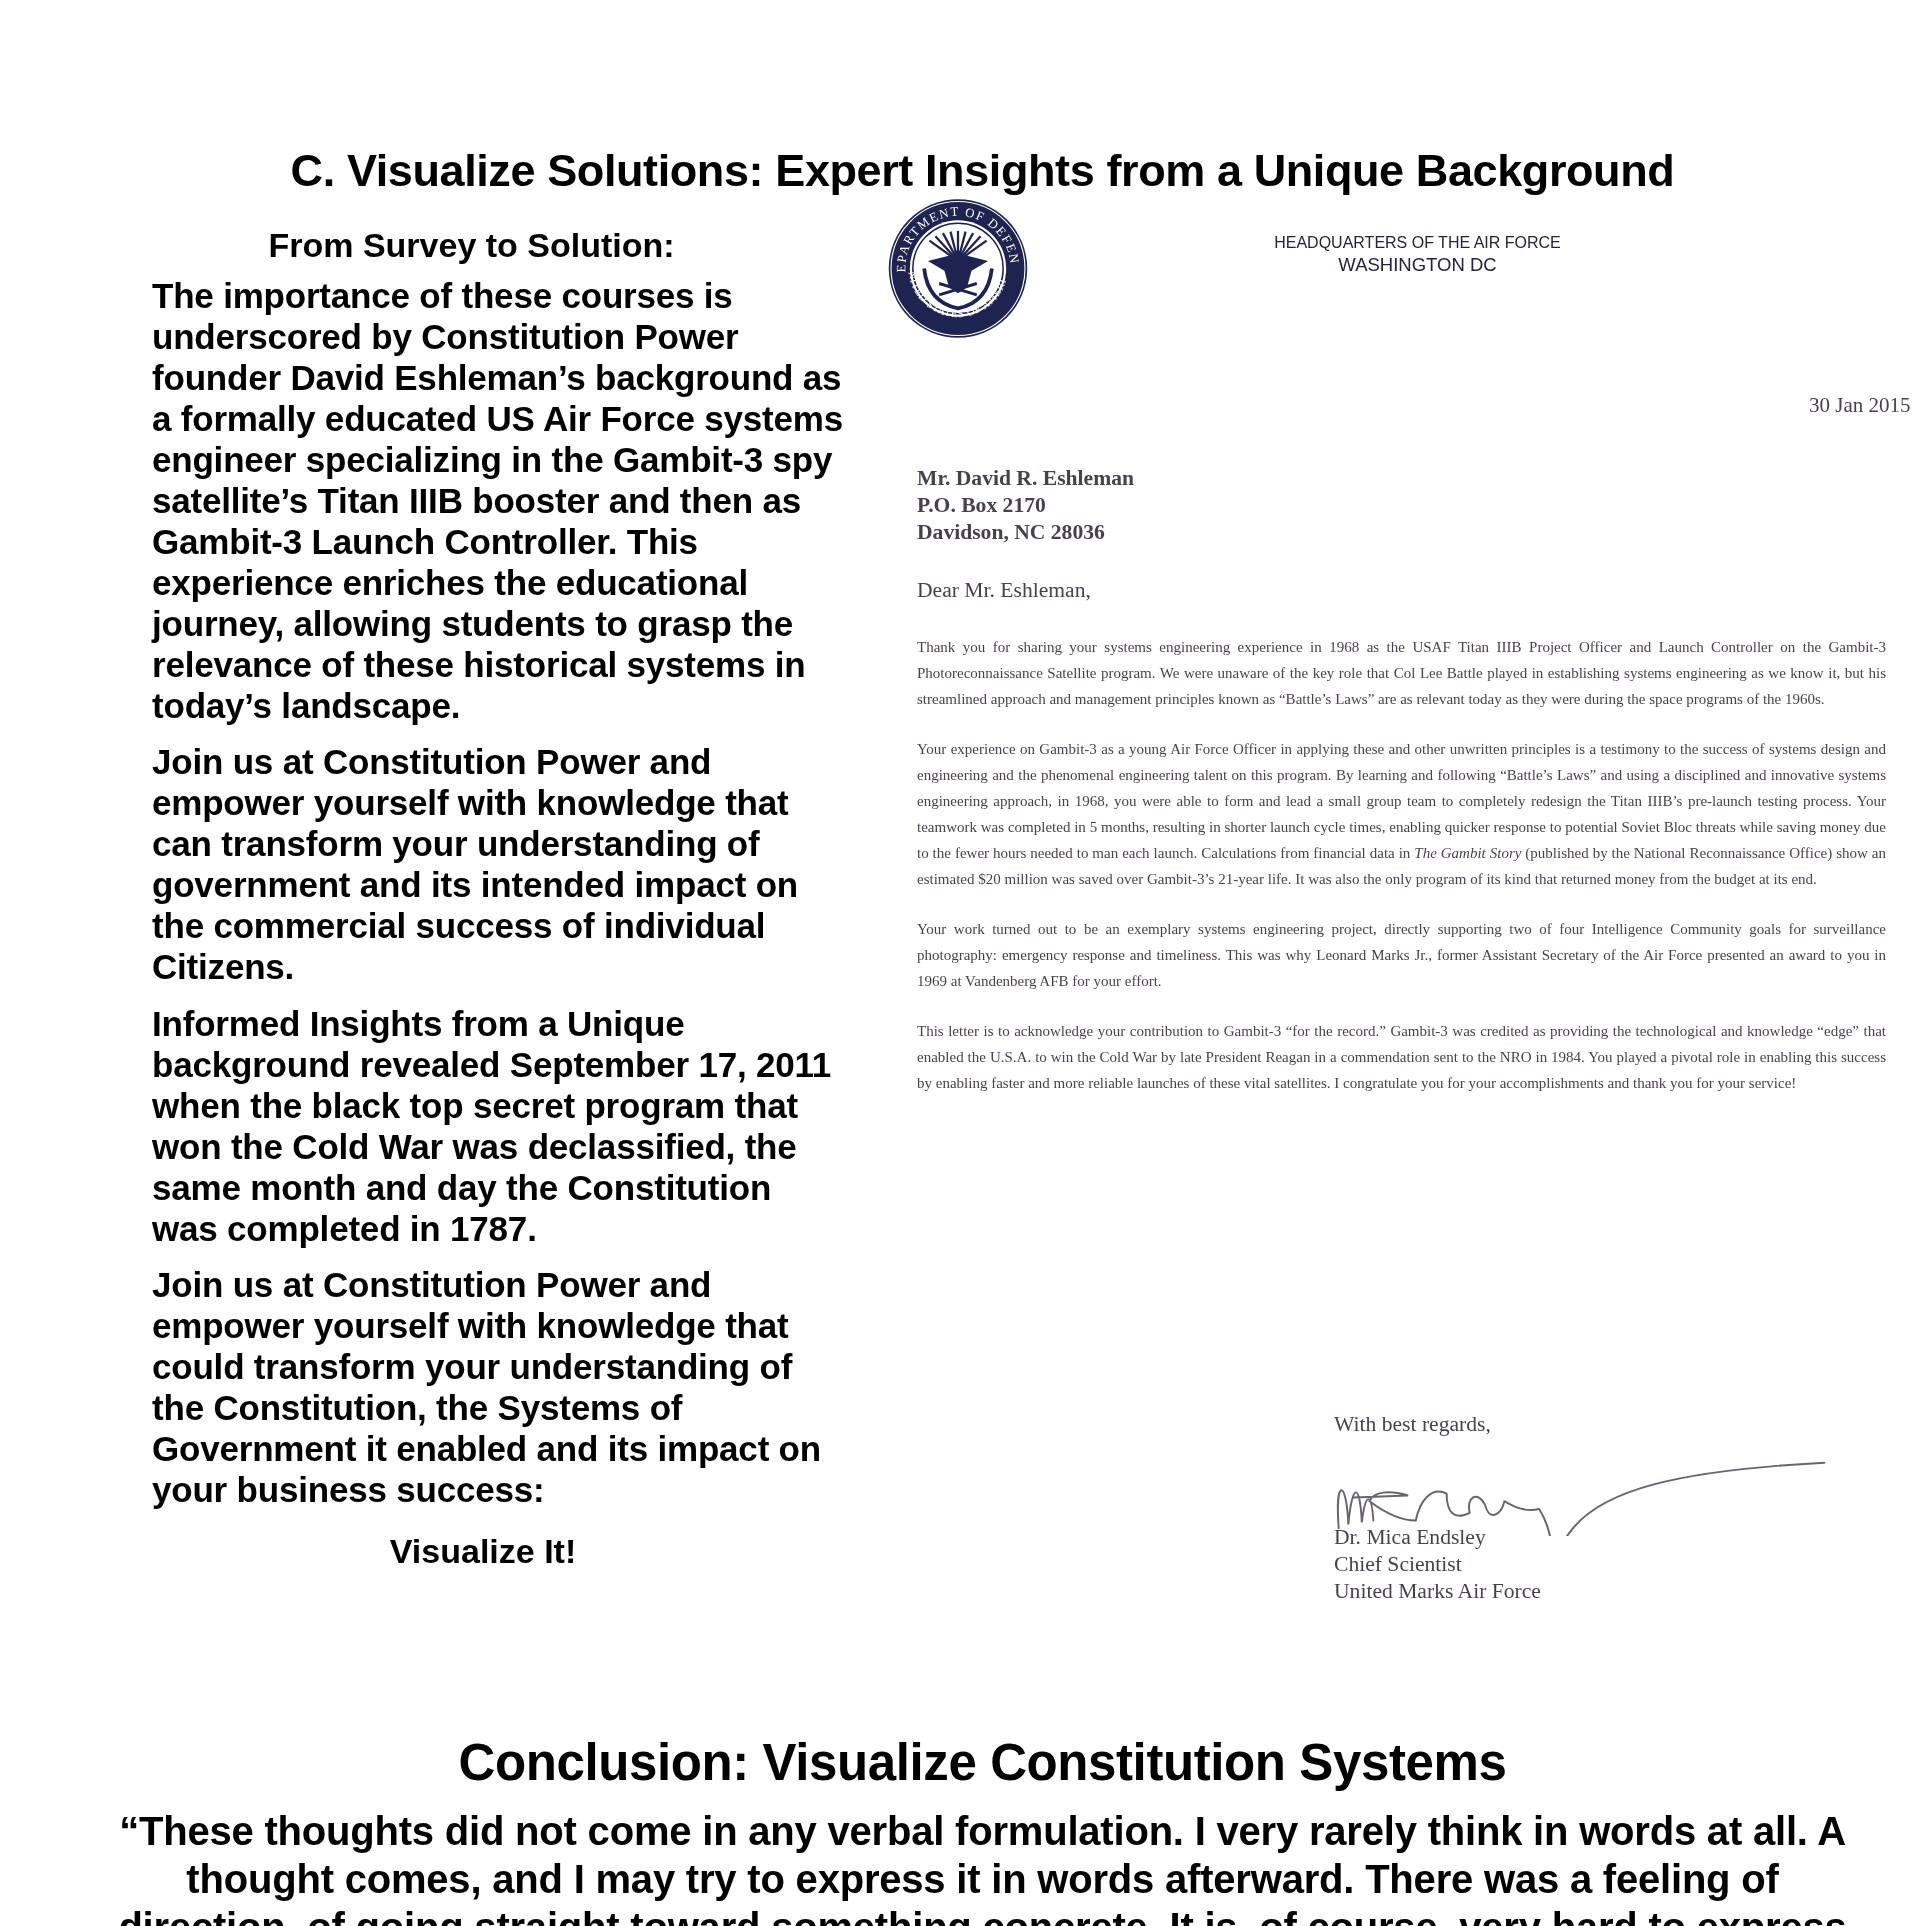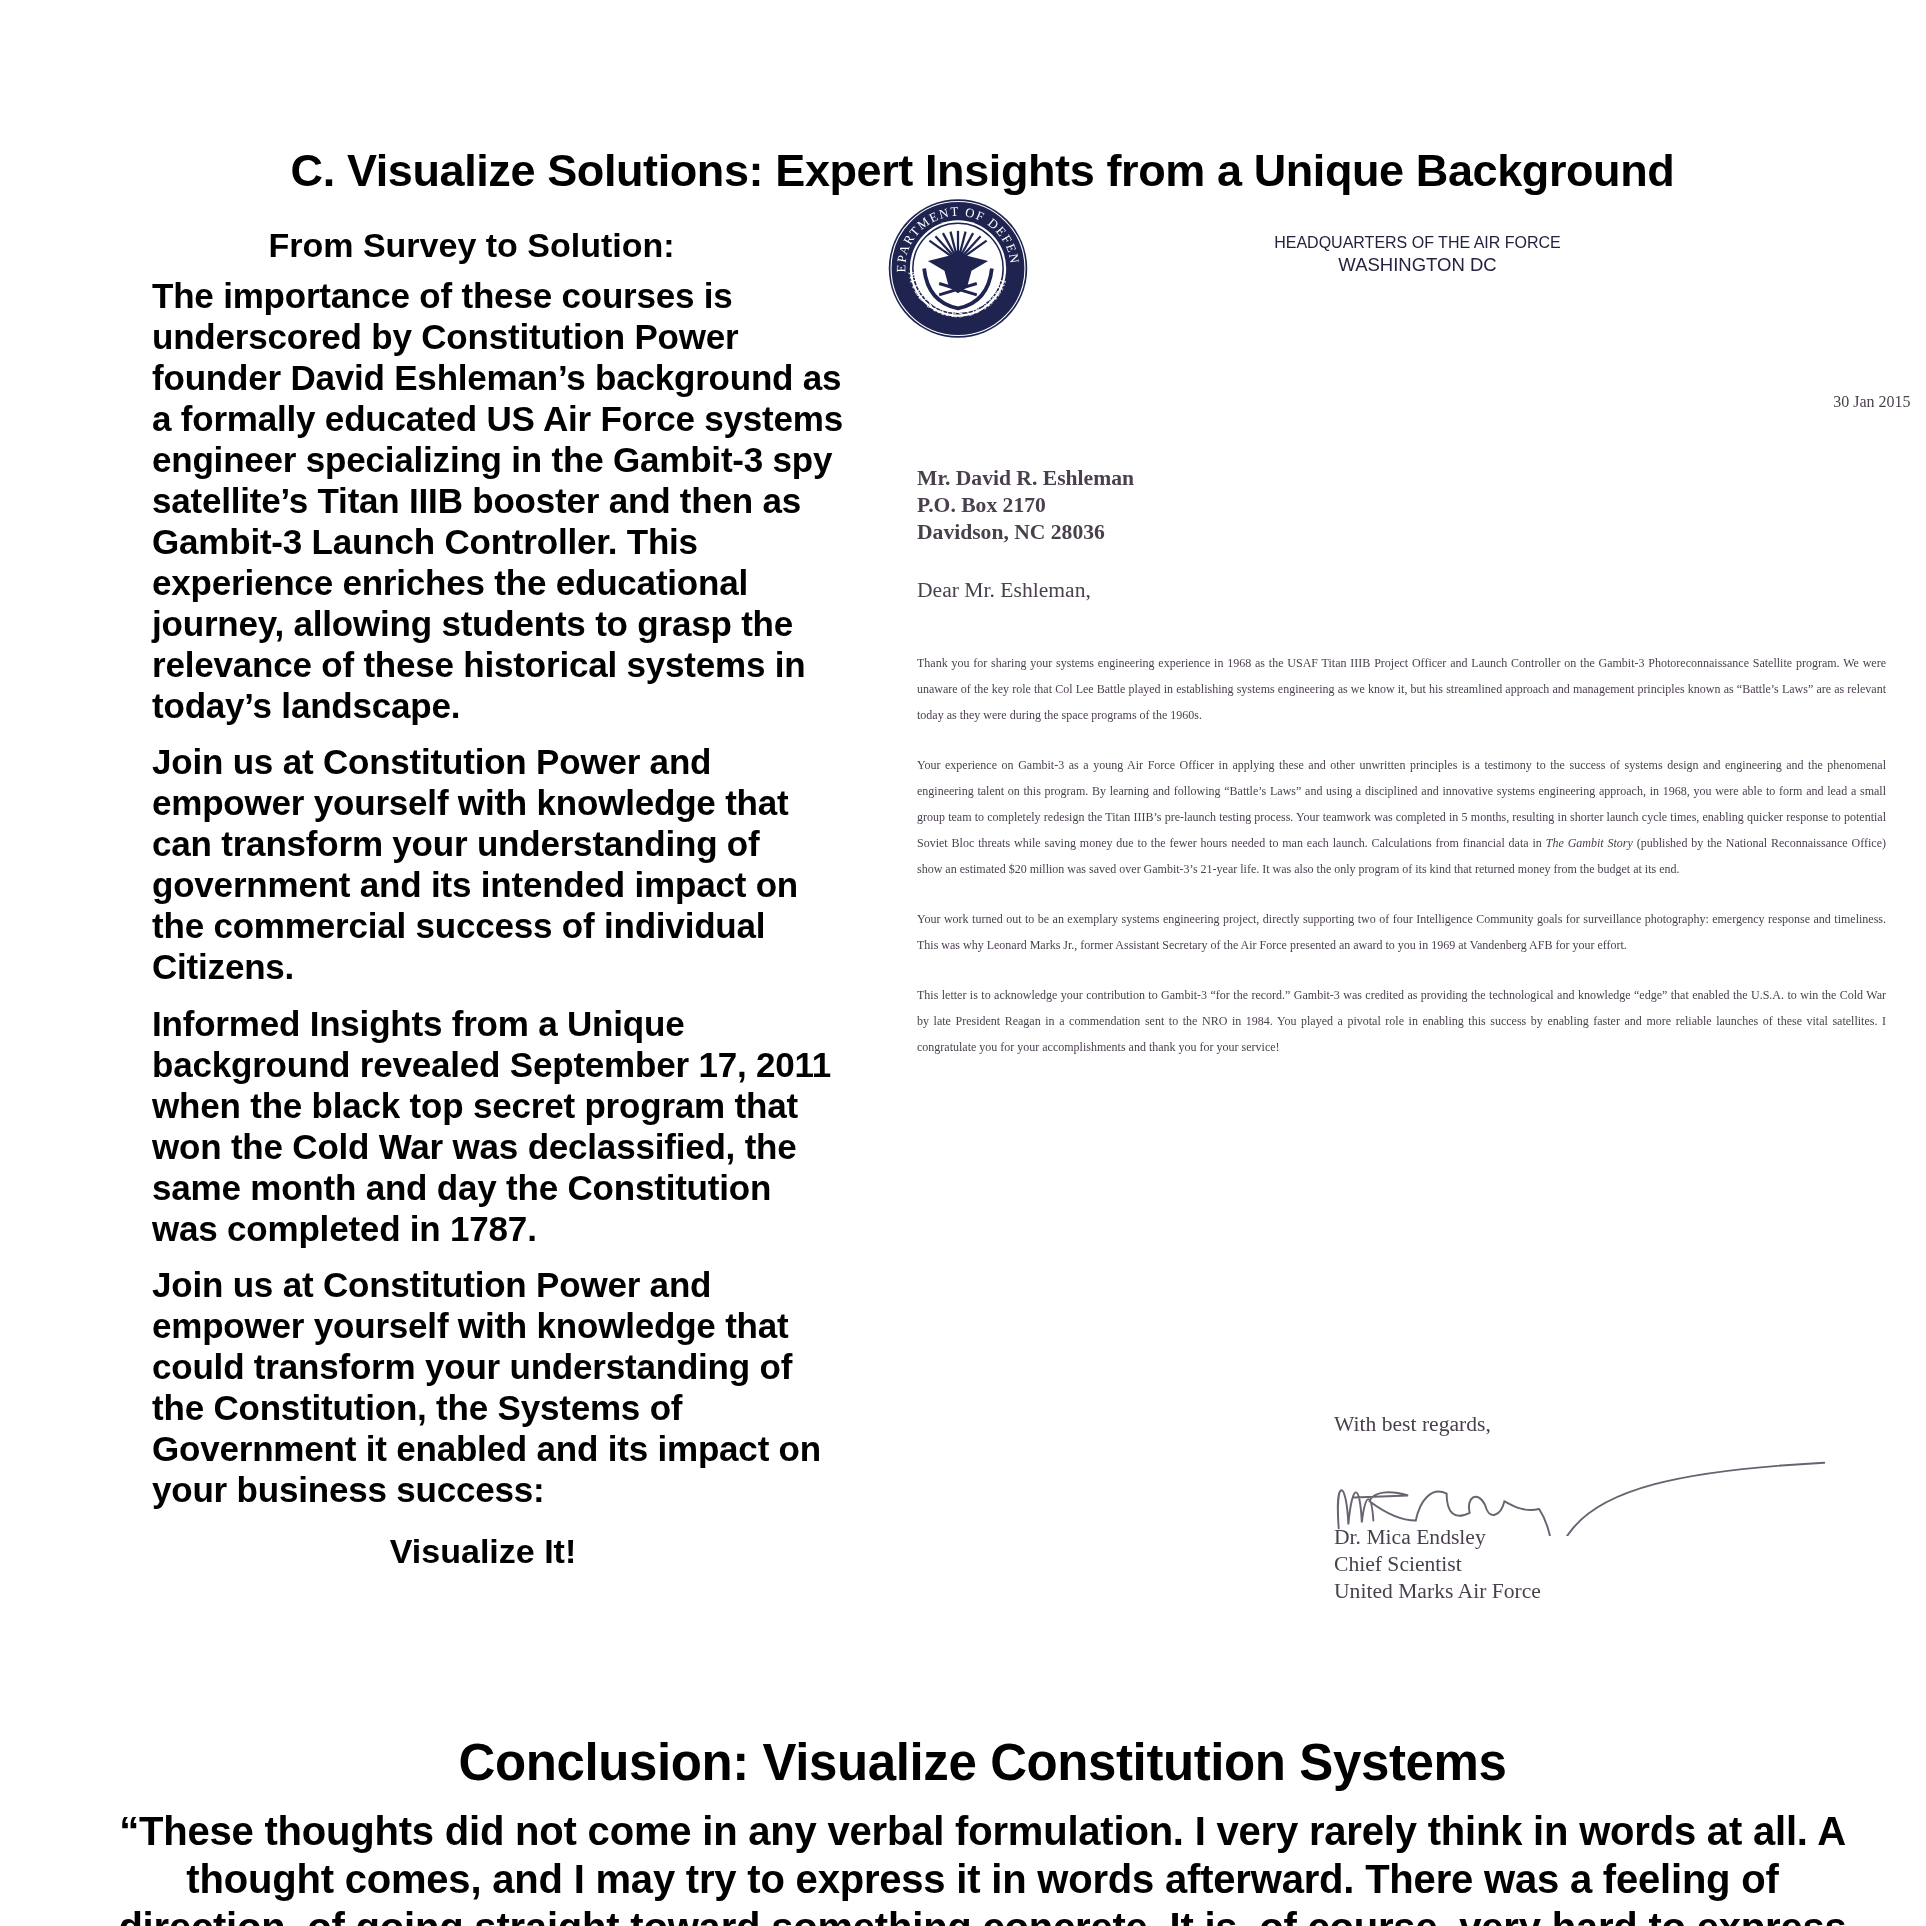--- a/index.html
+++ b/index.html
@@ -18,25 +18,25 @@
 
   
   #letter { left: 878px; top: 193px; width: 1021px; color: #4a3f4d;
     font-family: "Liberation Serif", serif; }
   #seal { position: absolute; left: 3.9px; top: 3.9px; width: 152px; height: 143px; }
   #lh-block { position: absolute; left: 270px; top: 39px; width: 539px; text-align: center;
     font-family: "Liberation Sans", sans-serif; color: #24223f; }
   #lh-dept { font-weight: bold; font-size: 27px; line-height: 31px; letter-spacing: -0.4px; }
   #lh-hq { font-size: 16px; line-height: 21.6px; }
   #lh-city { font-size: 18.5px; line-height: 21.6px; }
-  #letter-date { position: absolute; right: -11.6px; top: 200px; font-size: 16px; }
+  #letter-date { position: absolute; right: -11.6px; top: 200px; font-size: 21px; }
   #letter-address { position: absolute; left: 39px; top: 272px; font-size: 21.6px; line-height: 27px; font-weight: bold; }
   #letter-greeting { position: absolute; left: 39px; top: 385px; font-size: 21.6px; }
   #letter-body { position: absolute; left: 39px; top: 441px; width: 969px; }
-  .lbp { font-size: 12px; line-height: 26px; text-align: justify; margin: 16px 0 24px 0; }
+  .lbp { font-size: 15px; line-height: 26px; text-align: justify; margin: 0 0 24px 0; }
   #letter-closing { position: absolute; left: 456px; top: 1219px; font-size: 21.6px; }
   #signature { position: absolute; left: 453px; top: 1262px; width: 501px; height: 81px; }
   #letter-sig { position: absolute; left: 456px; top: 1331px; font-size: 21.6px; line-height: 27px; }
 
   
   #conclusion { left: 77px; width: 1811px; top: 1734px; text-align: center; }
   #conc-title { font-size: 51px; line-height: 58px; margin-bottom: 15.4px; letter-spacing: -0.4px; font-weight: bold; }
   #conc-q1 { font-size: 40px; line-height: 48px; margin: 0 auto 15.4px auto; width: 1734px; letter-spacing: -0.2px; font-weight: bold;}
   .i { font-style: italic; }
 </style>

